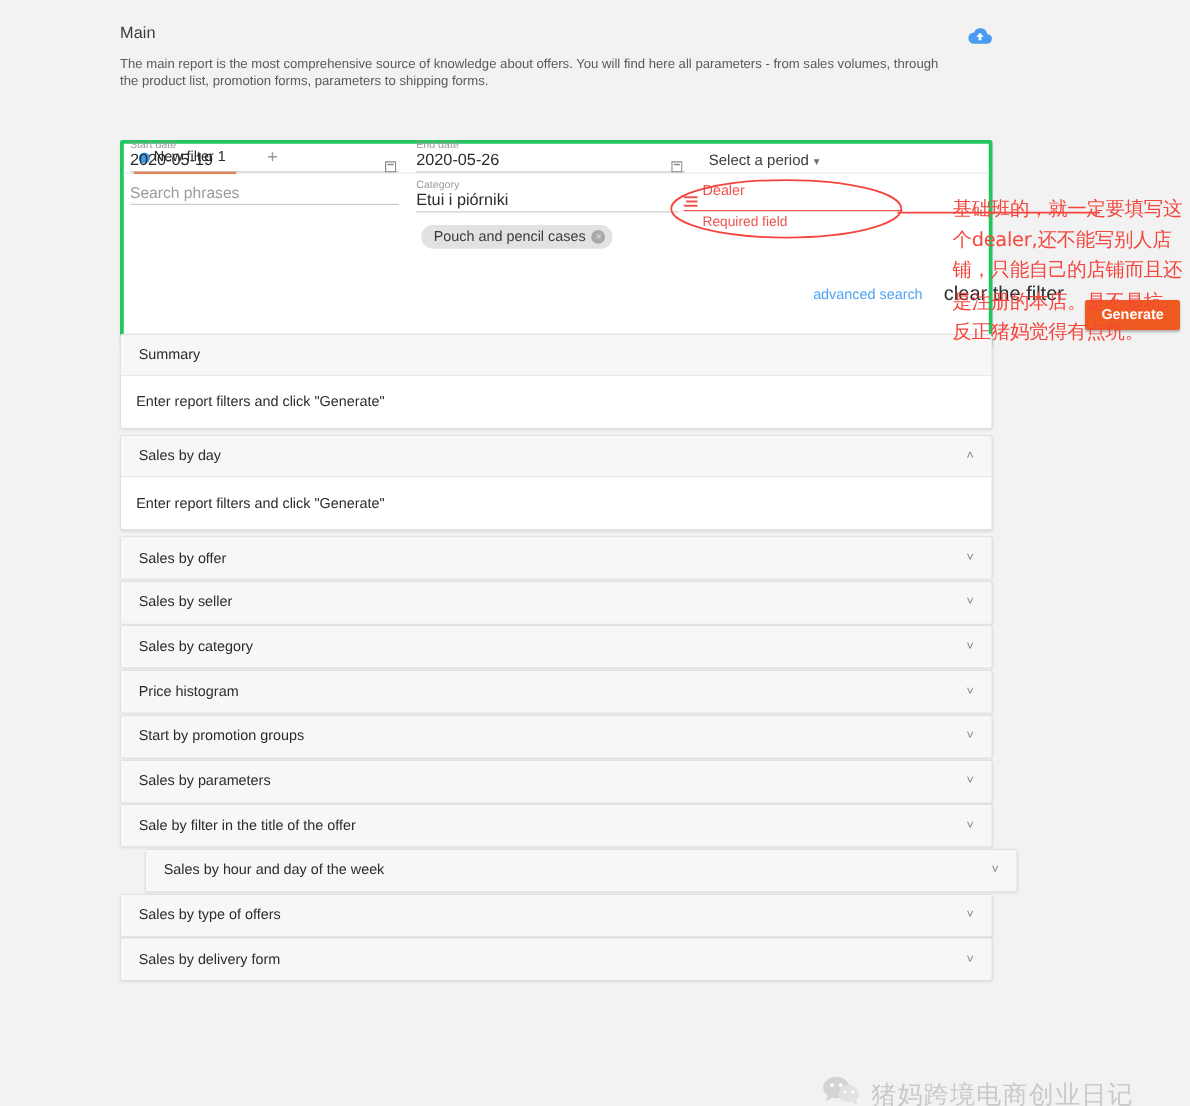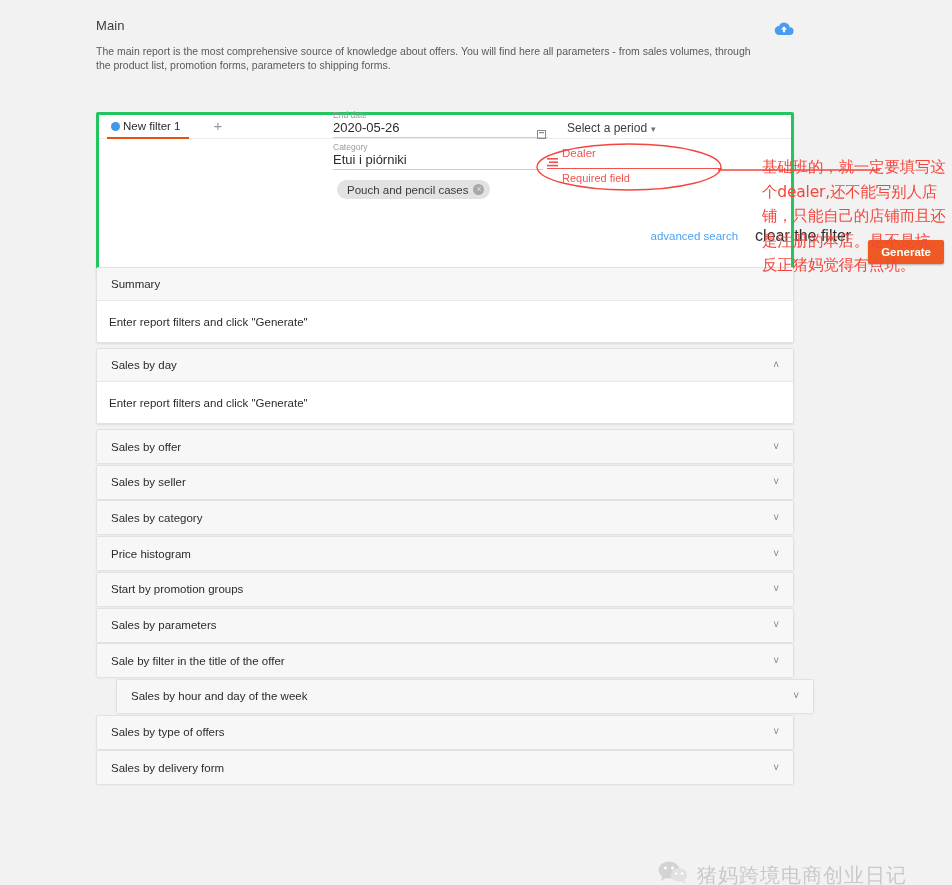--- a/index.html
+++ b/index.html
@@ -318,37 +318,52 @@
   <div class="filter-card">
     <div class="tabbar">
       <div class="tab">
         <span class="tab-dot"></span>
         <span>New filter 1</span>
       </div>
       <div class="tab-add">+</div>
     </div>
   </div>
 
+  <div class="field f-start">
+    <div class="field-label">Start date</div>
+    <div class="field-value">2020-05-19</div>
+    <div class="field-underline"></div>
+    <div class="cal-icon">
+      <svg width="9" height="10" viewBox="0 0 9 10">
+        <rect x="0.5" y="1.5" width="8" height="8" fill="none" stroke="#8a8a8a" stroke-width="1"></rect>
+        <rect x="2" y="3" width="5" height="1.2" fill="#8a8a8a"></rect>
+      </svg>
+    </div>
+  </div>
 
   <div class="field f-end">
     <div class="field-label">End date</div>
     <div class="field-value">2020-05-26</div>
     <div class="field-underline"></div>
     <div class="cal-icon">
       <svg width="9" height="10" viewBox="0 0 9 10">
         <rect x="0.5" y="1.5" width="8" height="8" fill="none" stroke="#8a8a8a" stroke-width="1"></rect>
         <rect x="2" y="3" width="5" height="1.2" fill="#8a8a8a"></rect>
       </svg>
     </div>
   </div>
 
   <div class="period-select">
     <span>Select a period</span><span class="period-caret">▾</span>
   </div>
 
+  <div class="field f-search">
+    <div class="field-placeholder">Search phrases</div>
+    <div class="field-underline"></div>
+  </div>
 
   <div class="field f-cat">
     <div class="field-label">Category</div>
     <div class="field-value">Etui i piórniki</div>
     <div class="field-underline"></div>
   </div>
 
   <div class="chip">
     <span>Pouch and pencil cases</span>
     <span class="chip-x">×</span>

